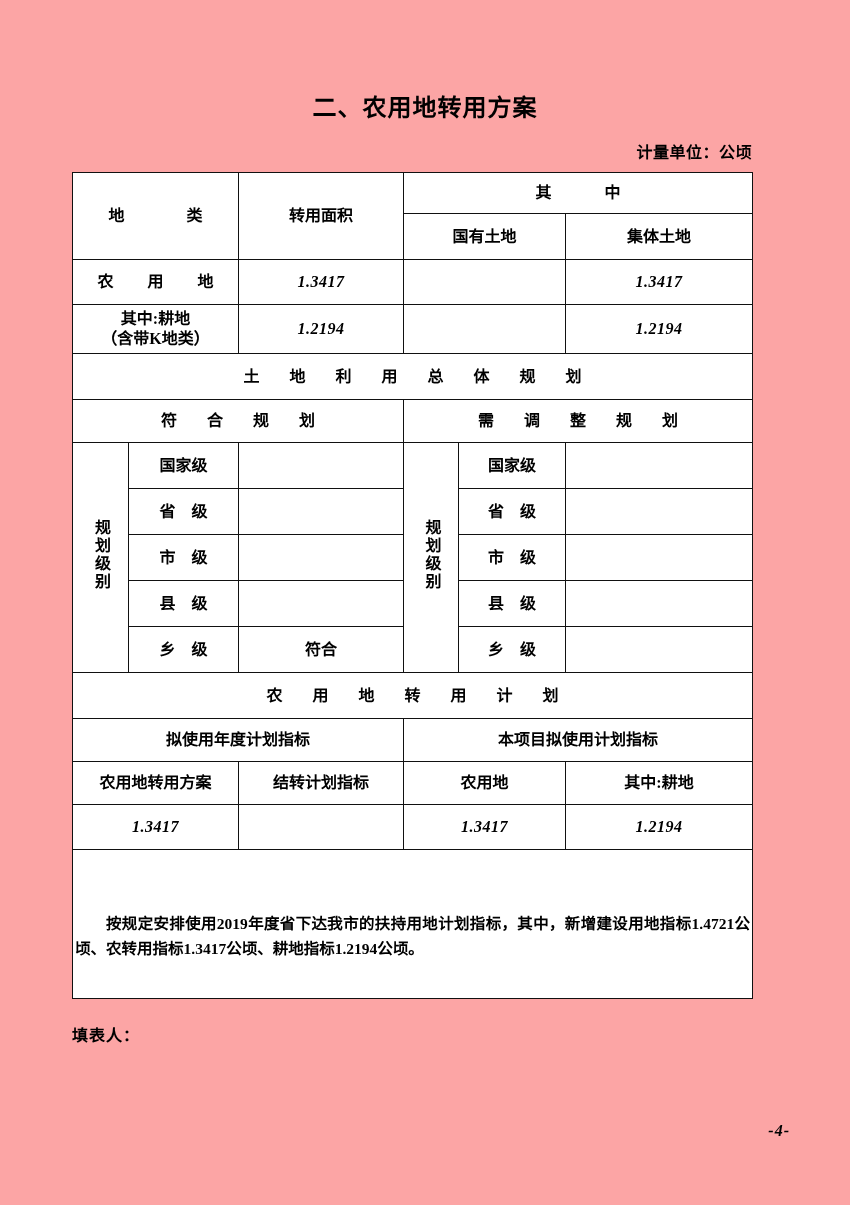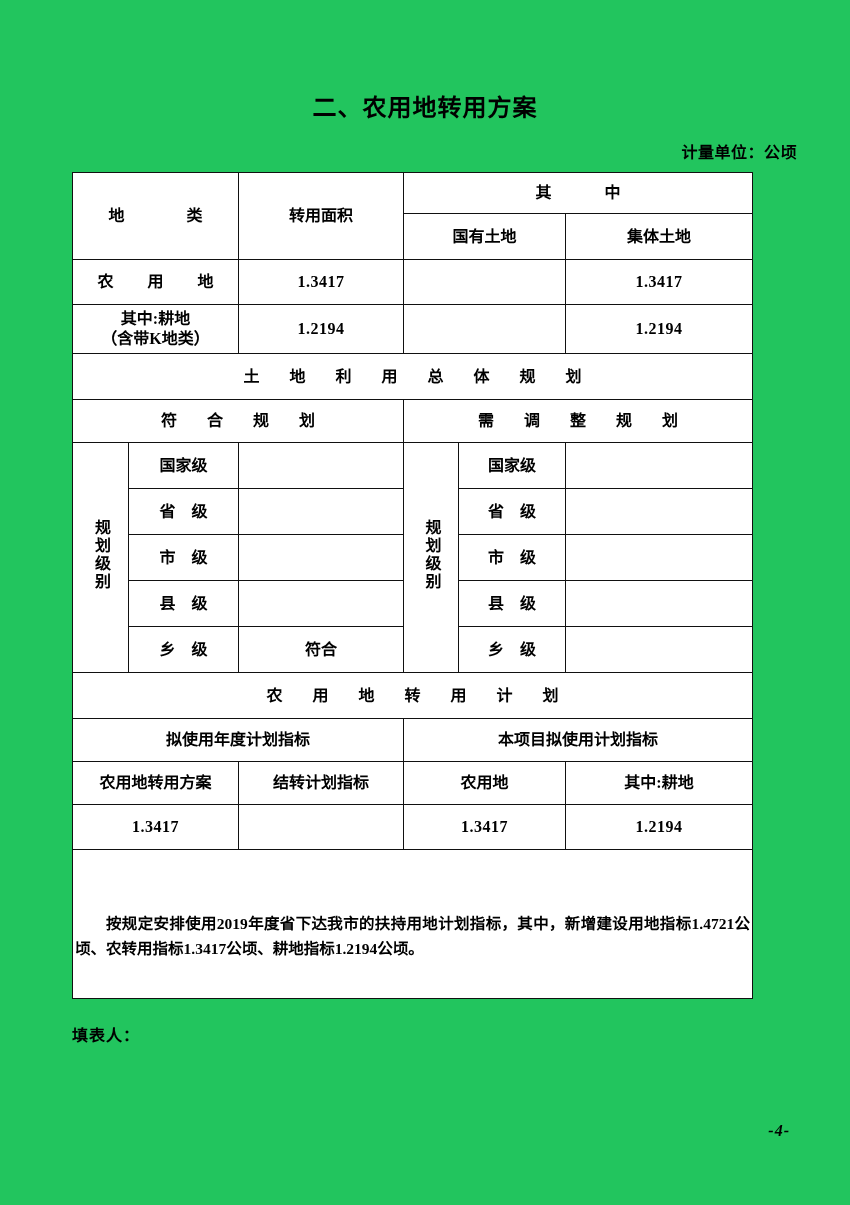--- a/index.html
+++ b/index.html
@@ -15,21 +15,21 @@
     font-family: "Liberation Serif", "DejaVu Serif", serif;
     color: #000000;
     overflow: hidden;
   }
 
   .page {
     position: absolute;
     inset: 0;
     width: 850px;
     height: 1205px;
-    background: #22c55e;
+    background: #fca5a5;
   }
 
   
   .doc-title {
     position: absolute;
     top: 88px;
     left: 0;
     width: 850px;
     text-align: center;
     font-family: "Liberation Sans", "DejaVu Sans", sans-serif;
@@ -43,21 +43,20 @@
   .unit-line {
     position: absolute;
     top: 139px;
     left: 0;
     width: 752px;
     text-align: right;
     font-size: 16px;
     font-family: "Liberation Serif", "DejaVu Serif", serif;
     font-weight: 600;
     letter-spacing: 0.5px;
-    padding-left: 45px;
   }
 
   
   .tbl-wrap {
     position: absolute;
     top: 172px;
     left: 72px;
     width: 680px;
   }
   table.form {
@@ -79,20 +78,21 @@
 
   
   .sp1 { letter-spacing: 10px; padding-left: 10px; margin-top: 48px; }
   .sp2 { letter-spacing: 7px;  padding-left: 7px; }
   .sp3 { letter-spacing: 9px;  padding-left: 9px; }
 
   .num {
     font-family: "Liberation Serif", "DejaVu Serif", serif;
     font-weight: 600;
     letter-spacing: 0.5px;
+    font-style: italic;
   }
 
   .two-line { line-height: 1.35; font-size: 15px; }
 
   
   .vlabel {
     width: 56px;
   }
   .vlabel span {
     display: inline-block;

